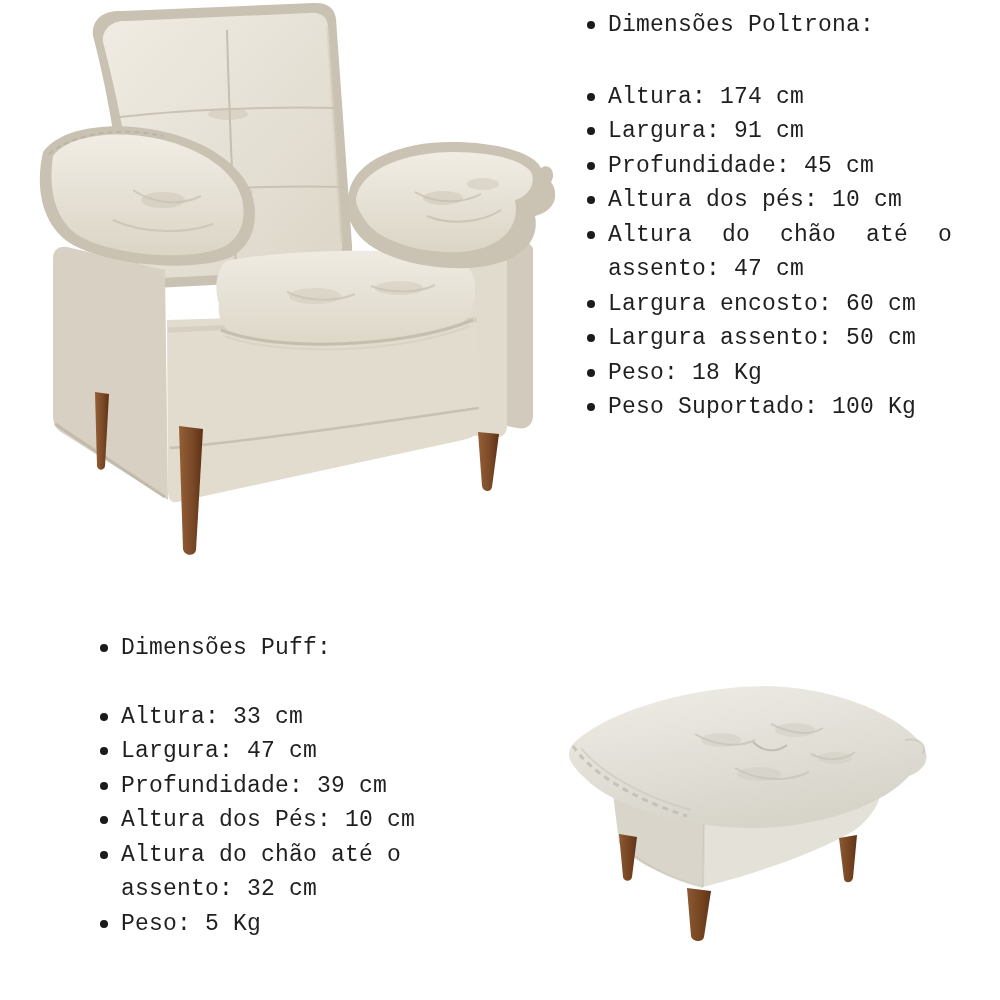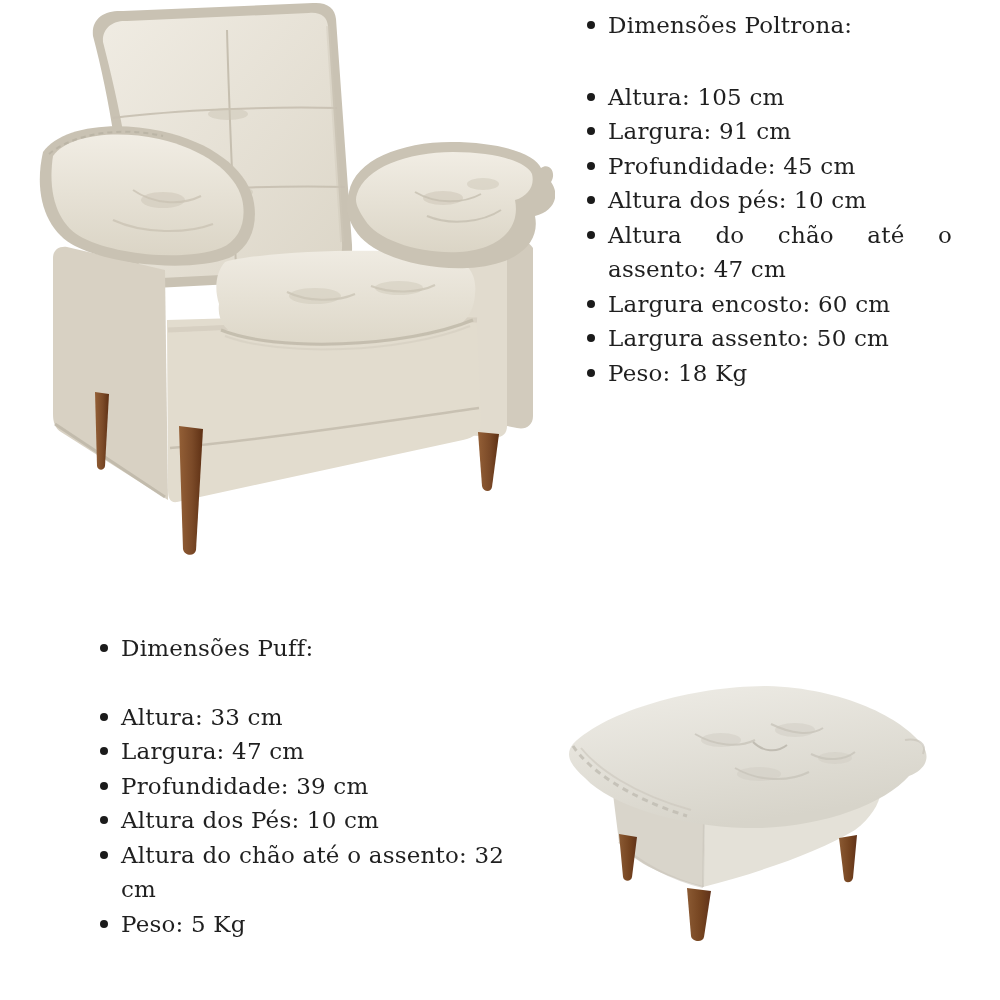--- a/index.html
+++ b/index.html
@@ -20,20 +20,21 @@
   .spec-block { position:absolute; }
   .spec-block-poltrona { left:584px; top:8px;   width:368px; }
   .spec-block-puff     { left:97px;  top:631px; width:430px; }
 
   ul.spec-list { list-style:none; margin:0; padding:0 0 0 24px; }
   ul.spec-list li {
     position:relative;
     font-size:23px;
     line-height:34.5px;
     letter-spacing:0.2px;
+    font-family:Liberation Mono, monospace;
   }
   ul.spec-list li::before {
     content:"";
     position:absolute;
     left:-21px; top:13px;
     width:8px; height:8px;
     border-radius:50%;
     background:#1b1b1b;
   }
   .spec-block-poltrona ul.items li { text-align:justify; }
@@ -130,28 +131,29 @@
         <path d="M463,432 L484,434 L477,487 C476,493 468,492 467,486 Z" fill="url(#gLeg)"></path>
       </g>
     </svg>
   </div>
 
   <section class="spec-block spec-block-poltrona">
     <ul class="spec-list heading">
       <li>Dimensões Poltrona:</li>
     </ul>
     <ul class="spec-list items">
-        <li>Altura: 105 cm</li>
+        <li>Altura: 174 cm</li>
         <li>Largura: 91 cm</li>
         <li>Profundidade: 45 cm</li>
         <li>Altura dos pés: 10 cm</li>
         <li>Altura do chão até o assento: 47 cm</li>
         <li>Largura encosto: 60 cm</li>
         <li>Largura assento: 50 cm</li>
         <li>Peso: 18 Kg</li>
+        <li>Peso Suportado: 100 Kg</li>
       </ul>
   </section>
 
   <section class="spec-block spec-block-puff">
     <ul class="spec-list heading">
       <li>Dimensões Puff:</li>
     </ul>
     <ul class="spec-list items">
         <li>Altura: 33 cm</li>
         <li>Largura: 47 cm</li>

